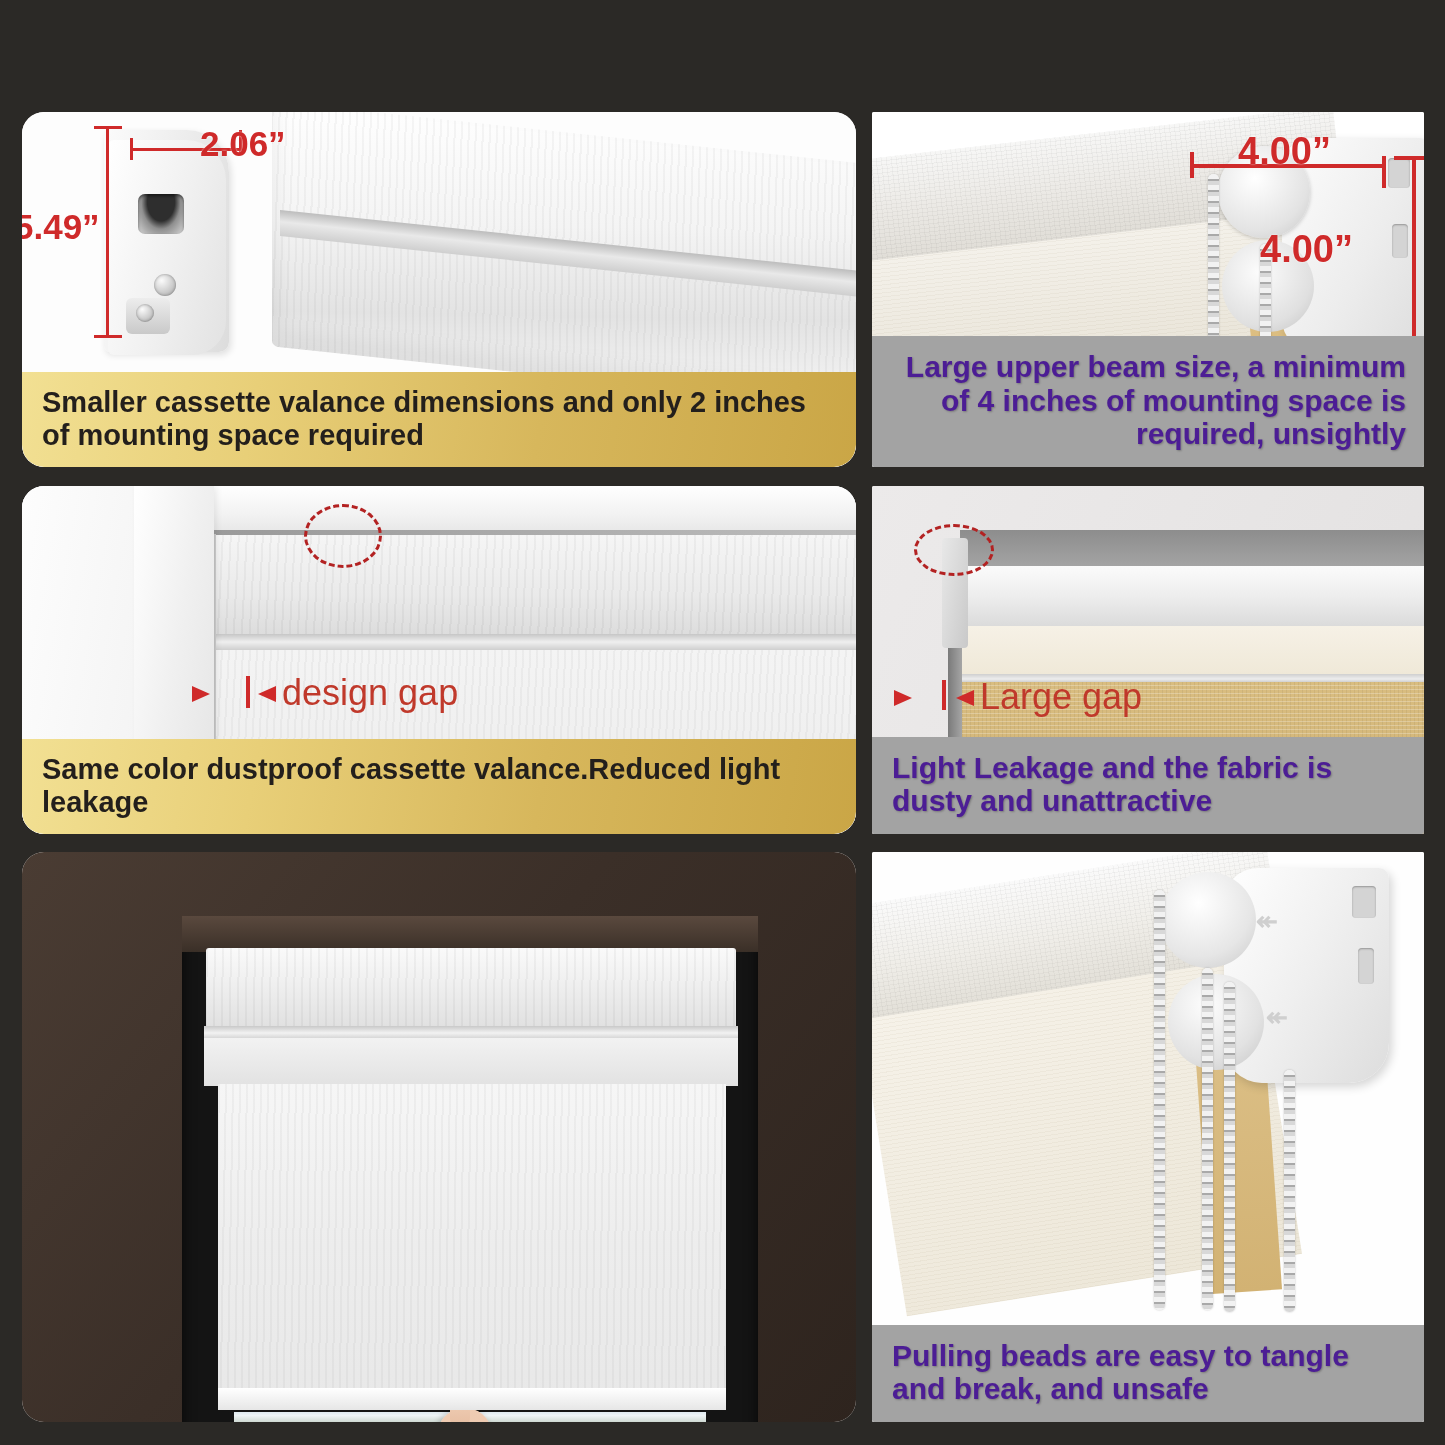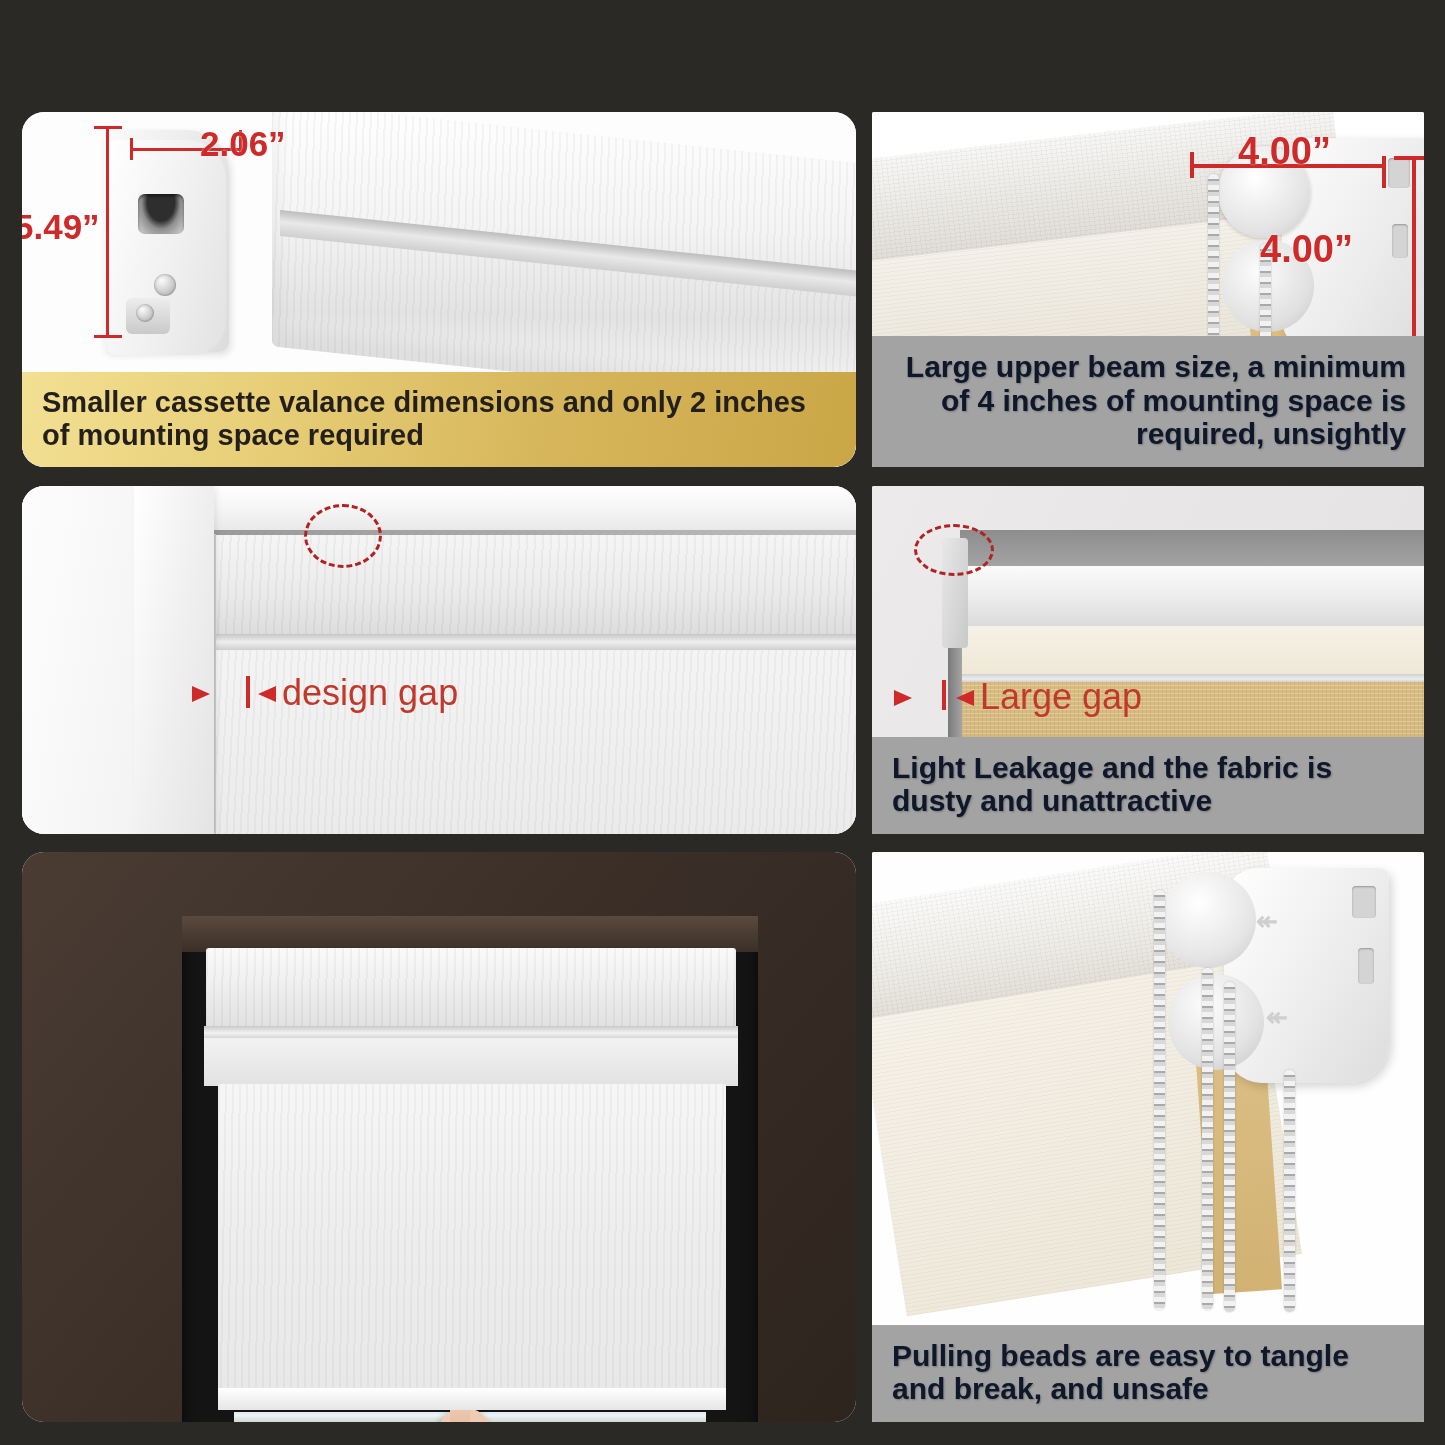--- a/index.html
+++ b/index.html
@@ -39,21 +39,21 @@
     font-weight: bold; line-height: 1.12;
   }
   .cap.gold {
     background: linear-gradient(100deg,#f2e093 0%,#e8cf78 28%,#d7b75c 62%,#caa646 100%);
     color: #231f1c;
     font-size: 29px;
     border-bottom-left-radius: 22px; border-bottom-right-radius: 22px;
   }
   .cap.gray {
     background: #a3a3a3;
-    color: #0f172a;
+    color: #4c1d95;
     font-size: 30px;
     text-shadow: 1px 1px 2px rgba(0,0,0,.25);
   }
 
   .dimtext {
     position: absolute; color: #cf2a2a; font-weight: bold;
     font-family: "Liberation Sans", sans-serif; white-space: nowrap;
     text-shadow: 0 0 2px rgba(255,255,255,.85);
   }
   .redline { position: absolute; background: #cf2a2a; }
@@ -452,20 +452,21 @@
       <div class="p3frameL"></div>
       <div class="p3jamb"></div>
 
       <div class="dashring" style="left:282px; top:18px; width:78px; height:64px;"></div>
 
       <div class="arrowR" style="left:170px; top:200px;"></div>
       <div class="redline" style="left:224px; top:190px; width:4px; height:32px;"></div>
       <div class="arrowL" style="left:236px; top:200px;"></div>
       <div class="redlbl" style="left:260px; top:186px; font-size:36px;">design gap</div>
     </div>
+    <div class="cap gold">Same color dustproof cassette valance.Reduced light leakage</div>
   </div>
 
   <div class="panel right" style="left:872px; top:486px; width:552px; height:348px;">
     <div class="pimg">
       <div class="p4wall"></div>
       <div class="p4shadow"></div>
       <div class="p4tube"></div>
       <div class="p4cream"></div>
       <div class="p4edge"></div>
       <div class="p4tan"></div>

